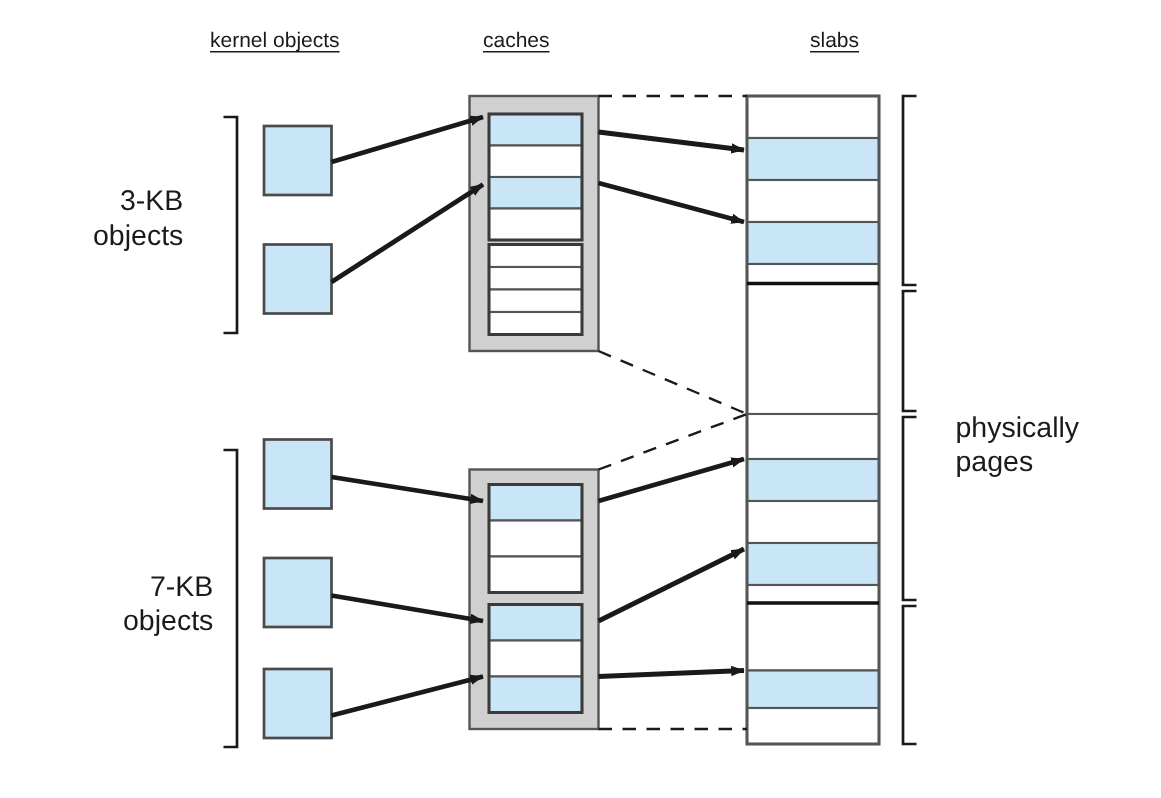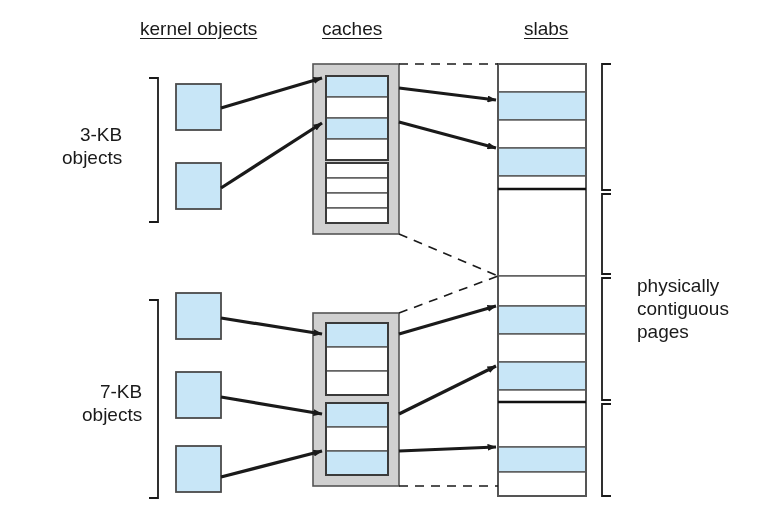--- a/index.html
+++ b/index.html
@@ -8,21 +8,21 @@
     font-family:"Liberation Sans", sans-serif;
     color:#1a1a1a;
     overflow:hidden;
     position:relative;
   }
   #stage{position:absolute;left:0;top:0;width:774px;height:532px;}
   svg#diagram{position:absolute;left:0;top:0;width:774px;height:532px;display:block;}
 
   .hdr{
     position:absolute;
-    font-size:19px;
+    font-size:14px;
     letter-spacing:0px;
     color:#1a1a1a;
     text-decoration:underline;
     text-underline-offset:3px;
     white-space:nowrap;
   }
   .grp-label{
     position:absolute;
     font-size:19px;
     line-height:23px;
@@ -119,28 +119,27 @@
         <line x1="221" y1="397" x2="322" y2="414" stroke="#1a1a1a" stroke-width="3.2" marker-end="url(#arrowhead)"></line>
         <line x1="221" y1="477" x2="322" y2="451" stroke="#1a1a1a" stroke-width="3.2" marker-end="url(#arrowhead)"></line>
         <line x1="399" y1="334" x2="496" y2="306" stroke="#1a1a1a" stroke-width="3.2" marker-end="url(#arrowhead)"></line>
         <line x1="399" y1="414" x2="496" y2="366" stroke="#1a1a1a" stroke-width="3.2" marker-end="url(#arrowhead)"></line>
         <line x1="399" y1="451" x2="496" y2="447" stroke="#1a1a1a" stroke-width="3.2" marker-end="url(#arrowhead)"></line>
       </g>
   </svg>
 
   <div class="hdr" style="left: 140px; top: 18px;">kernel objects</div>
   <div class="hdr" style="left: 322px; top: 18px;">caches</div>
-  <div class="hdr" style="left: 524px; top: 18px;">slabs</div>
+  <div class="hdr" style="left: 540px; top: 18px;">slabs</div>
 
   <div class="grp-label" id="label-3kb" style="left: 62px; top: 123px;">
       <div>3-KB</div>
       <div>objects</div>
     </div>
   <div class="grp-label" id="label-7kb" style="left: 62px; top: 380px; margin-left: 20px;">
       <div>7-KB</div>
       <div>objects</div>
     </div>
   <div class="side-label" id="label-pages" style="left: 637px; top: 228px; margin-top: 46px;">
       <div>physically</div>
-      <div>contiguous</div>
       <div>pages</div>
     </div>
 </div>
 
 </body></html>

